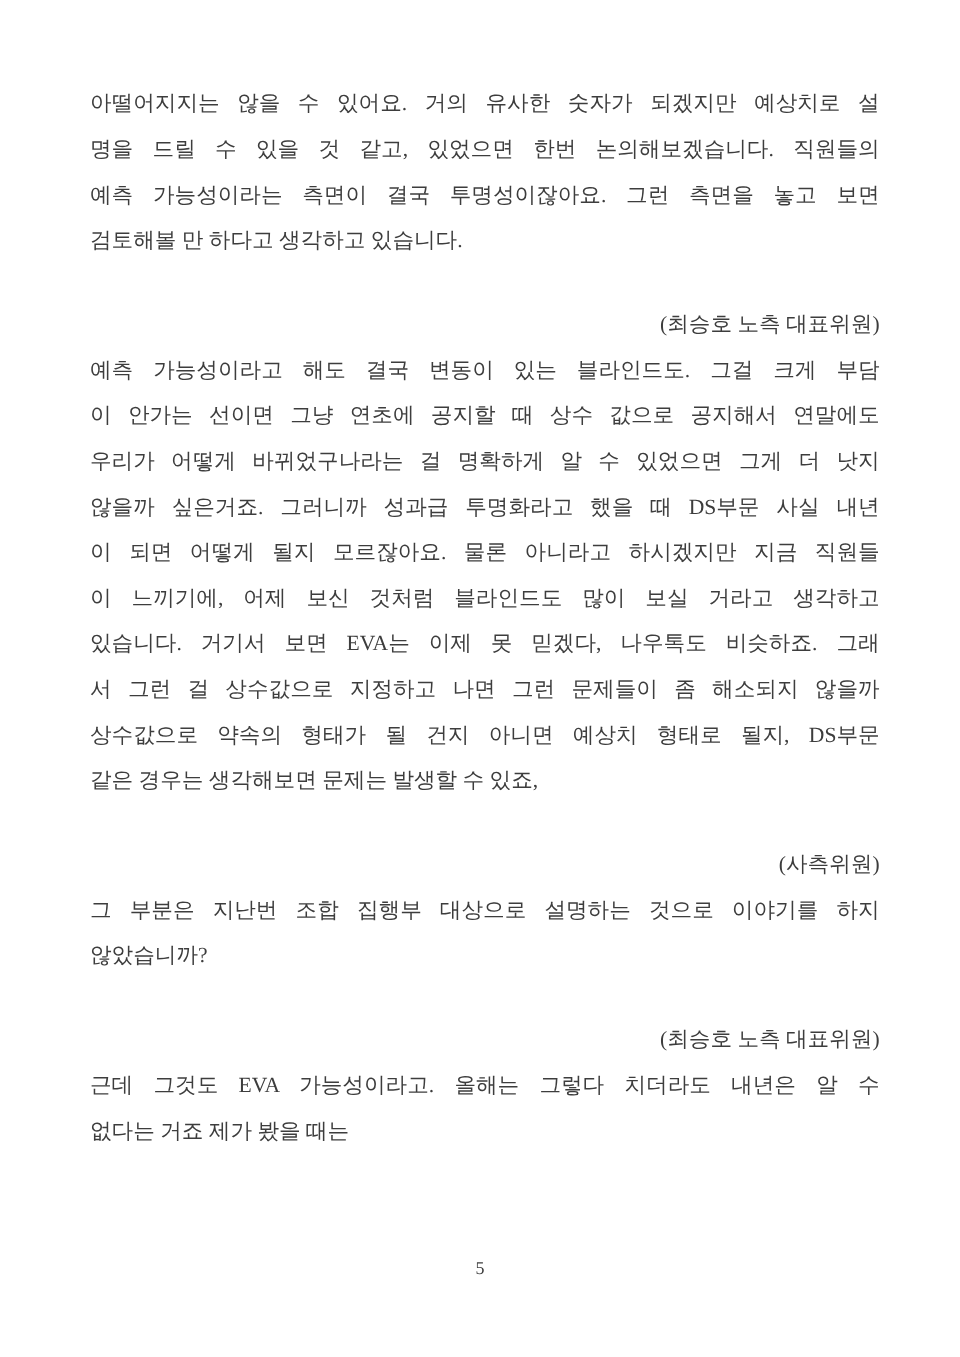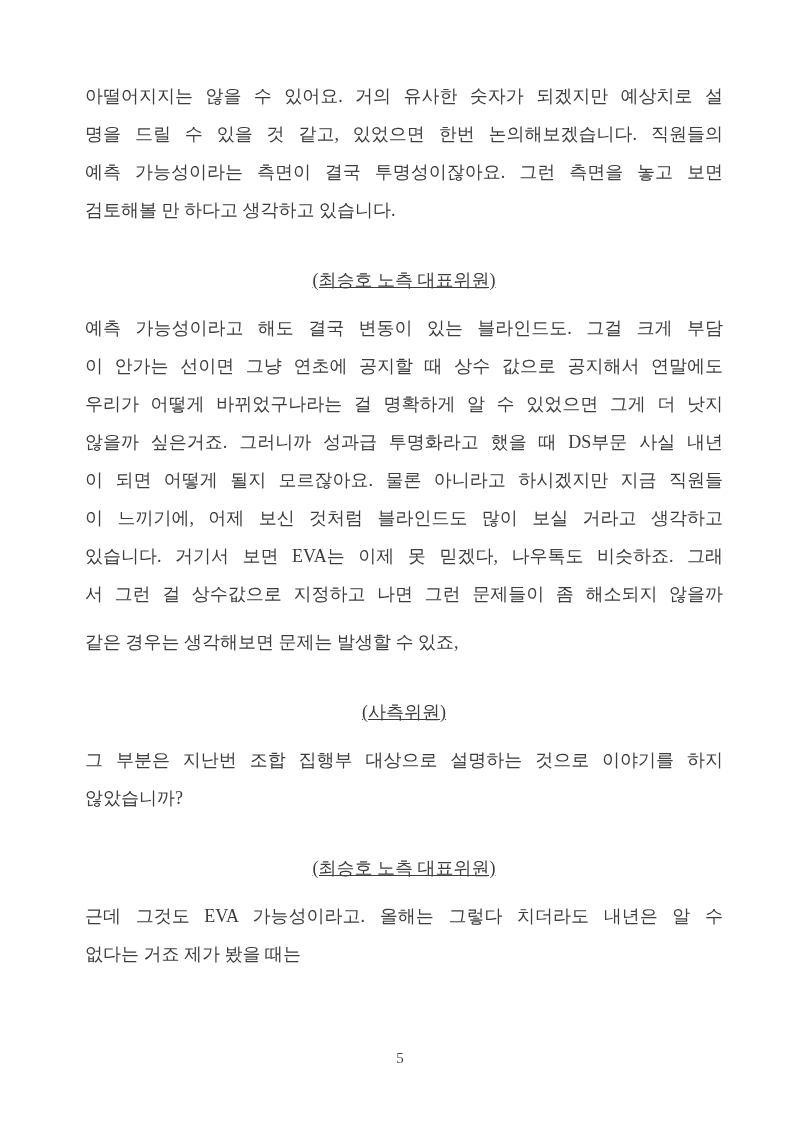--- a/index.html
+++ b/index.html
@@ -10,34 +10,33 @@
   .page {
     position: relative;
     width: 800px; height: 1131px;
     box-sizing: border-box;
     padding: 67px 67px 0 75px;
     background: #ffffff;
     color: #3d3d3d;
     font-size: 18px;
     overflow: hidden;
   }
-  .para { margin: 10px; }
+  .para { margin: 0; }
   .line {
     line-height: 38px;
     text-align: justify;
     text-align-last: justify;
     word-break: keep-all;
     white-space: normal;
   }
   .line.last { text-align-last: left; }
   .speaker {
     line-height: 38px;
     margin-top: 32px;
-    text-align: center;
-    text-decoration: underline;
+    text-align: right;
   }
   .page-footer {
     position: absolute;
     left: 0; right: 0;
     top: 1050px;
     text-align: center;
     font-size: 15px;
     color: #3d3d3d;
   }
 </style>
@@ -61,20 +60,21 @@
     <div class="line">우리가 어떻게 바뀌었구나라는 걸 명확하게 알 수 있었으면 그게 더 낫지</div>
     <div class="line">않을까 싶은거죠. 그러니까 성과급 투명화라고 했을 때 DS부문 사실 내년</div>
     <div class="line">이 되면 어떻게 될지 모르잖아요. 물론 아니라고 하시겠지만 지금 직원들</div>
     <div class="line">이 느끼기에, 어제 보신 것처럼 블라인드도 많이 보실 거라고 생각하고</div>
     <div class="line">있습니다. 거기서 보면 EVA는 이제 못 믿겠다, 나우톡도 비슷하죠. 그래</div>
     <div class="line">서 그런 걸 상수값으로 지정하고 나면 그런 문제들이 좀 해소되지 않을까</div>
   </div>
 
 
   <div class="para">
+    <div class="line">상수값으로 약속의 형태가 될 건지 아니면 예상치 형태로 될지, DS부문</div>
     <div class="line last">같은 경우는 생각해보면 문제는 발생할 수 있죠,</div>
   </div>
 
   <div class="speaker">(사측위원)</div>
 
   <div class="para">
     <div class="line">그 부분은 지난번 조합 집행부 대상으로 설명하는 것으로 이야기를 하지</div>
     <div class="line last">않았습니까?</div>
   </div>
 

